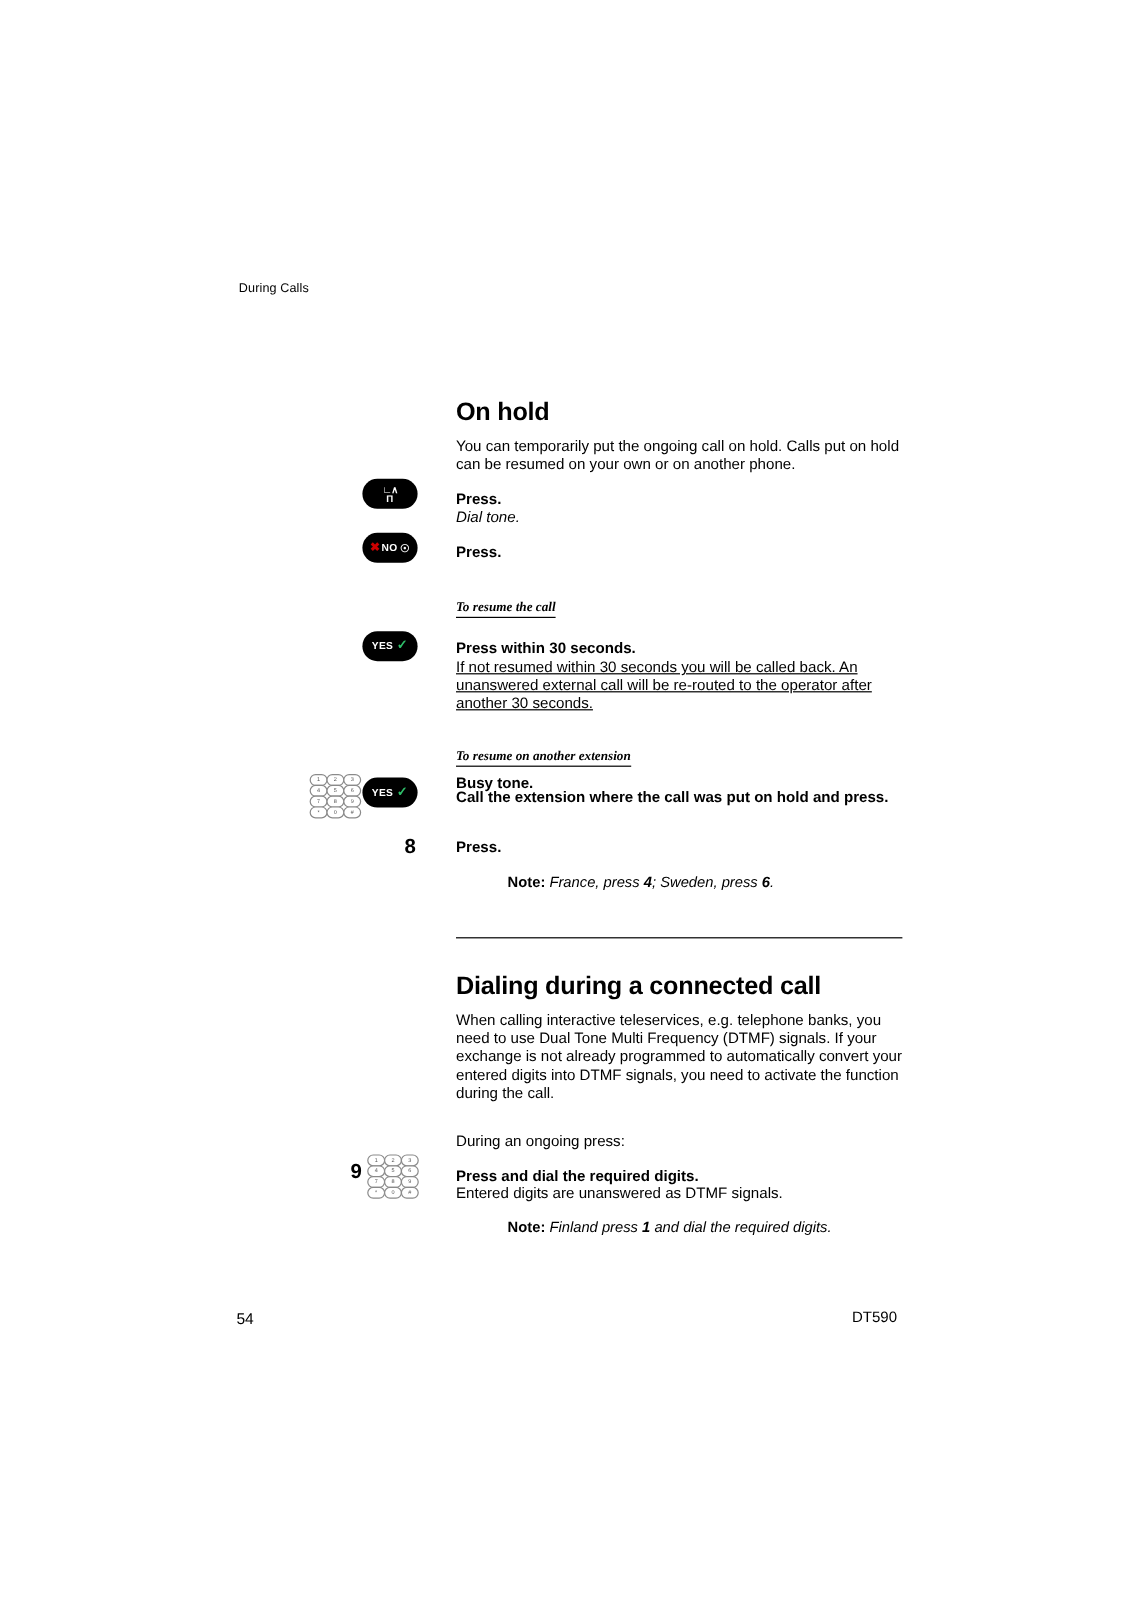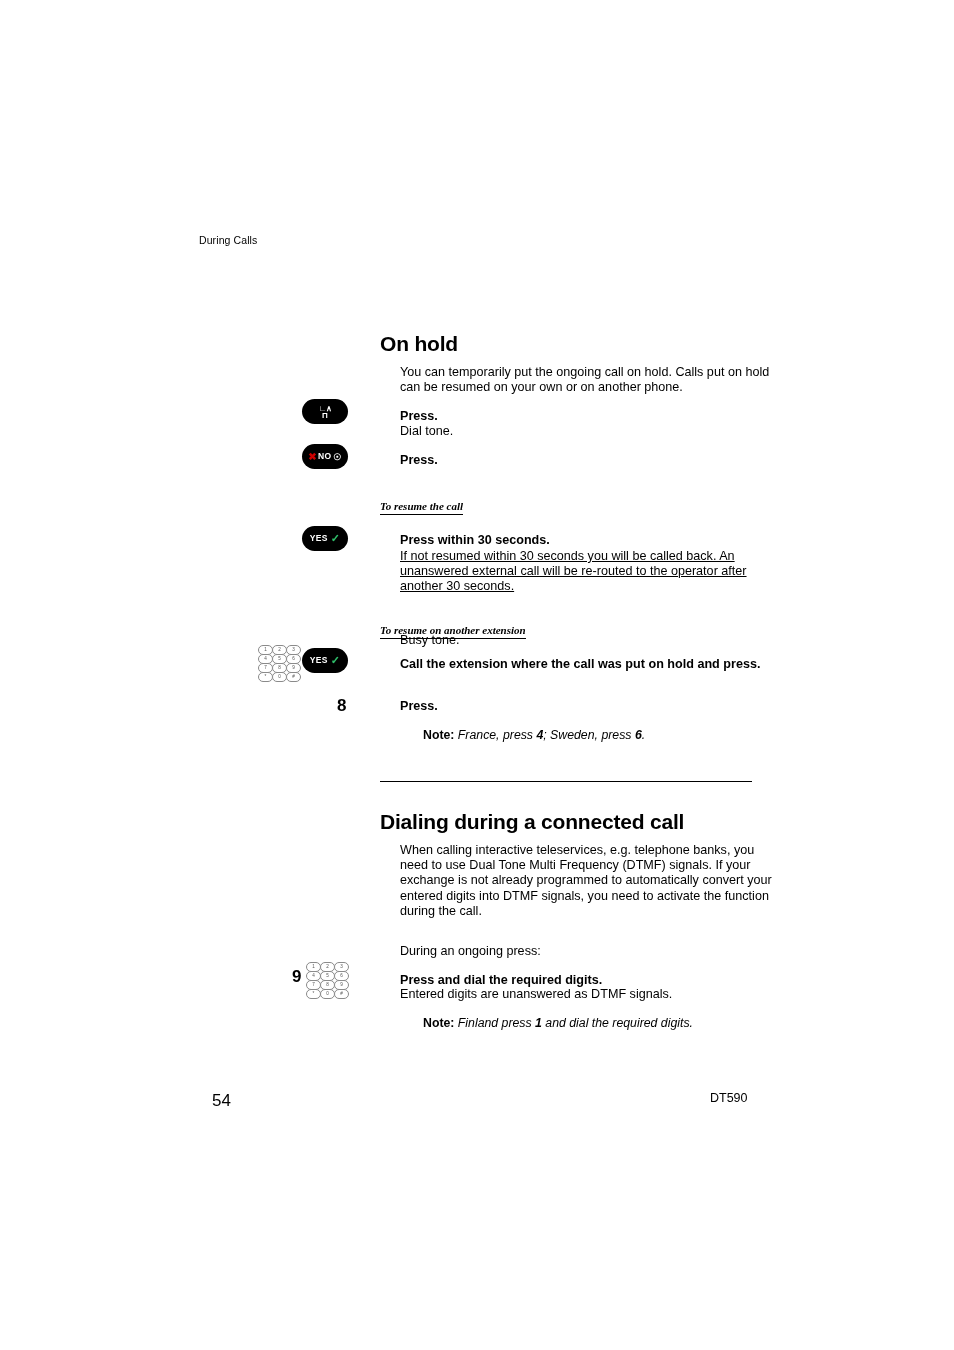--- a/index.html
+++ b/index.html
@@ -26,43 +26,42 @@
   .running-head {
     position: absolute;
     left: 199px;
     top: 234px;
     font-size: 10.5px;
     color: #000;
     letter-spacing: 0.1px;
   }
   .page-number {
     position: absolute;
-    left: 212px;
+    left: 197px;
     top: 1091px;
-    font-size: 17px;
+    font-size: 13px;
   }
   .doc-model {
     position: absolute;
     left: 710px;
     top: 1091px;
     font-size: 12.5px;
   }
   h1.section-title {
     position: absolute;
     font-size: 21px;
     font-weight: bold;
     margin: 0;
     letter-spacing: -0.2px;
   }
   .body-text {
     position: absolute;
     font-size: 12.6px;
     line-height: 15.2px;
     width: 370px;
-    margin-left: 20px;
   }
   .bold-lead {
     font-weight: bold;
   }
   h3.sub-title {
     position: absolute;
     margin: 0;
     font-size: 11px;
     font-style: italic;
     font-weight: bold;
@@ -167,21 +166,21 @@
 
   <div class="body-text" style="left:380px; top:365px; width:372px;">You can temporarily put the ongoing call on hold. Calls put on hold can be resumed on your own or on another phone.</div>
 
   <div class="icon-key" style="left:302px; top:399px;">
     <span class="key-r-symbol">
       <span class="top">∟∧</span>
       <span class="bot">Π</span>
     </span>
   </div>
   <div class="body-text bold-lead" style="left:380px; top:409px;">Press.</div>
-  <div class="body-text" style="left:380px; top:424px;">Dial tone.</div>
+  <div class="body-text" style="left:380px; top:424px;font-style:italic;">Dial tone.</div>
 
   <div class="icon-key no-key" style="left:302px; top:444px;">
     <span class="x">✖</span>
     <span class="glyph">NO</span>
     <span class="circ">☉</span>
   </div>
   <div class="body-text bold-lead" style="left:380px; top:453px;">Press.</div>
 
   <h3 class="sub-title" style="left:380px; top:500px;">To resume the call</h3>
 
@@ -208,21 +207,21 @@
     <div class="k">0</div>
     <div class="k">#</div>
   </div>
 
   <div class="icon-key yes-key" style="left:302px; top:648px;">
     <span class="glyph">YES</span>
     <span class="check">✓</span>
   </div>
 
   <div class="body-text bold-lead" style="left:380px; top:657px; width:380px;">Call the extension where the call was put on hold and press.</div>
-  <div class="body-text" style="left:380px; top:633px;">Busy tone.</div>
+  <div class="body-text" style="left:380px; top:646px;font-weight:bold;">Busy tone.</div>
 
   <div class="digit-label" style="left:337px; top:696px;">8</div>
   <div class="body-text bold-lead" style="left:380px; top:699px;">Press.</div>
 
   <div class="note-block" style="left:423px; top:728px;">
     <b>Note:</b>
     <i>France, press </i><span class="num">4</span><i>; Sweden, press </i><span class="num">6</span><i>.</i>
   </div>
 
   <hr class="rule" style="left:380px; top:781px; width:372px;">

